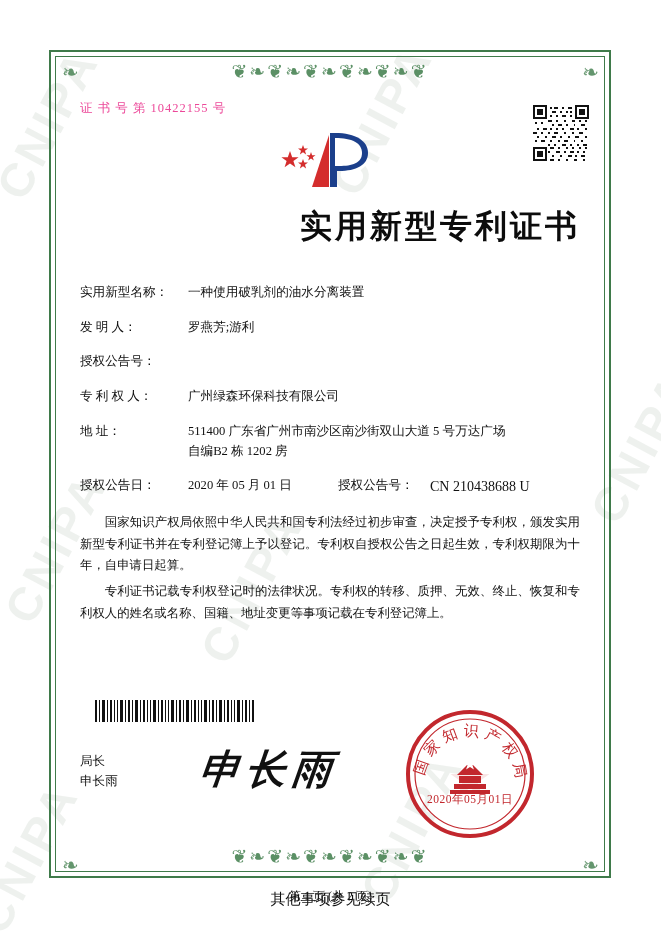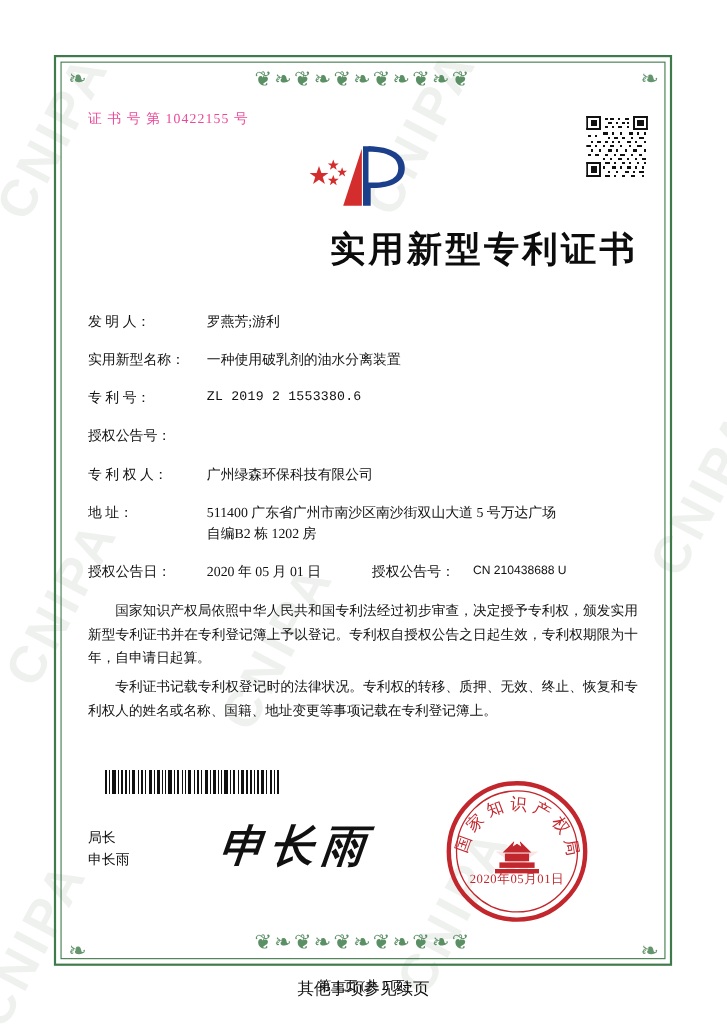--- a/index.html
+++ b/index.html
@@ -176,21 +176,21 @@
   }
   .two-col {
     display: flex;
     align-items: flex-start;
     margin-bottom: 14px;
     font-size: 12.6px;
   }
   .two-col .lbl-a { width: 108px; flex: 0 0 108px; }
   .two-col .val-a { width: 150px; flex: 0 0 150px; }
   .two-col .lbl-b { width: 92px;  flex: 0 0 92px; }
-  .two-col .val-b { flex: 1 1 auto; font-family: Liberation Sans, sans-serif; font-size: 11px; }
+  .two-col .val-b { flex: 1 1 auto; font-family: Liberation Serif, serif; font-size: 14px; }
 
   .para {
     margin-top: 16px;
     font-size: 12.4px;
     line-height: 1.75;
     text-align: justify;
     text-indent: 2em;
   }
 
   
@@ -413,33 +413,29 @@
           </g>
         </svg>
       </div>
     </div>
 
     <div class="title">实用新型专利证书</div>
 
     <div class="fields">
 
       <div class="row">
+        <div class="label">实用新型名称：</div>
+        <div class="value">一种使用破乳剂的油水分离装置</div>
+      </div>
+
+      <div class="row">
         <div class="label">发  明  人：</div>
         <div class="value">罗燕芳;游利</div>
       </div>
 
-      <div class="row">
-        <div class="label">实用新型名称：</div>
-        <div class="value">一种使用破乳剂的油水分离装置</div>
-      </div>
-
-      <div class="row">
-        <div class="label">专  利  号：</div>
-        <div class="value mono">ZL 2019 2 1553380.6</div>
-      </div>
 
       <div class="row">
         <div class="label">授权公告号：</div>
       </div>
 
       <div class="row">
         <div class="label">专 利 权 人：</div>
         <div class="value">广州绿森环保科技有限公司</div>
       </div>
 

